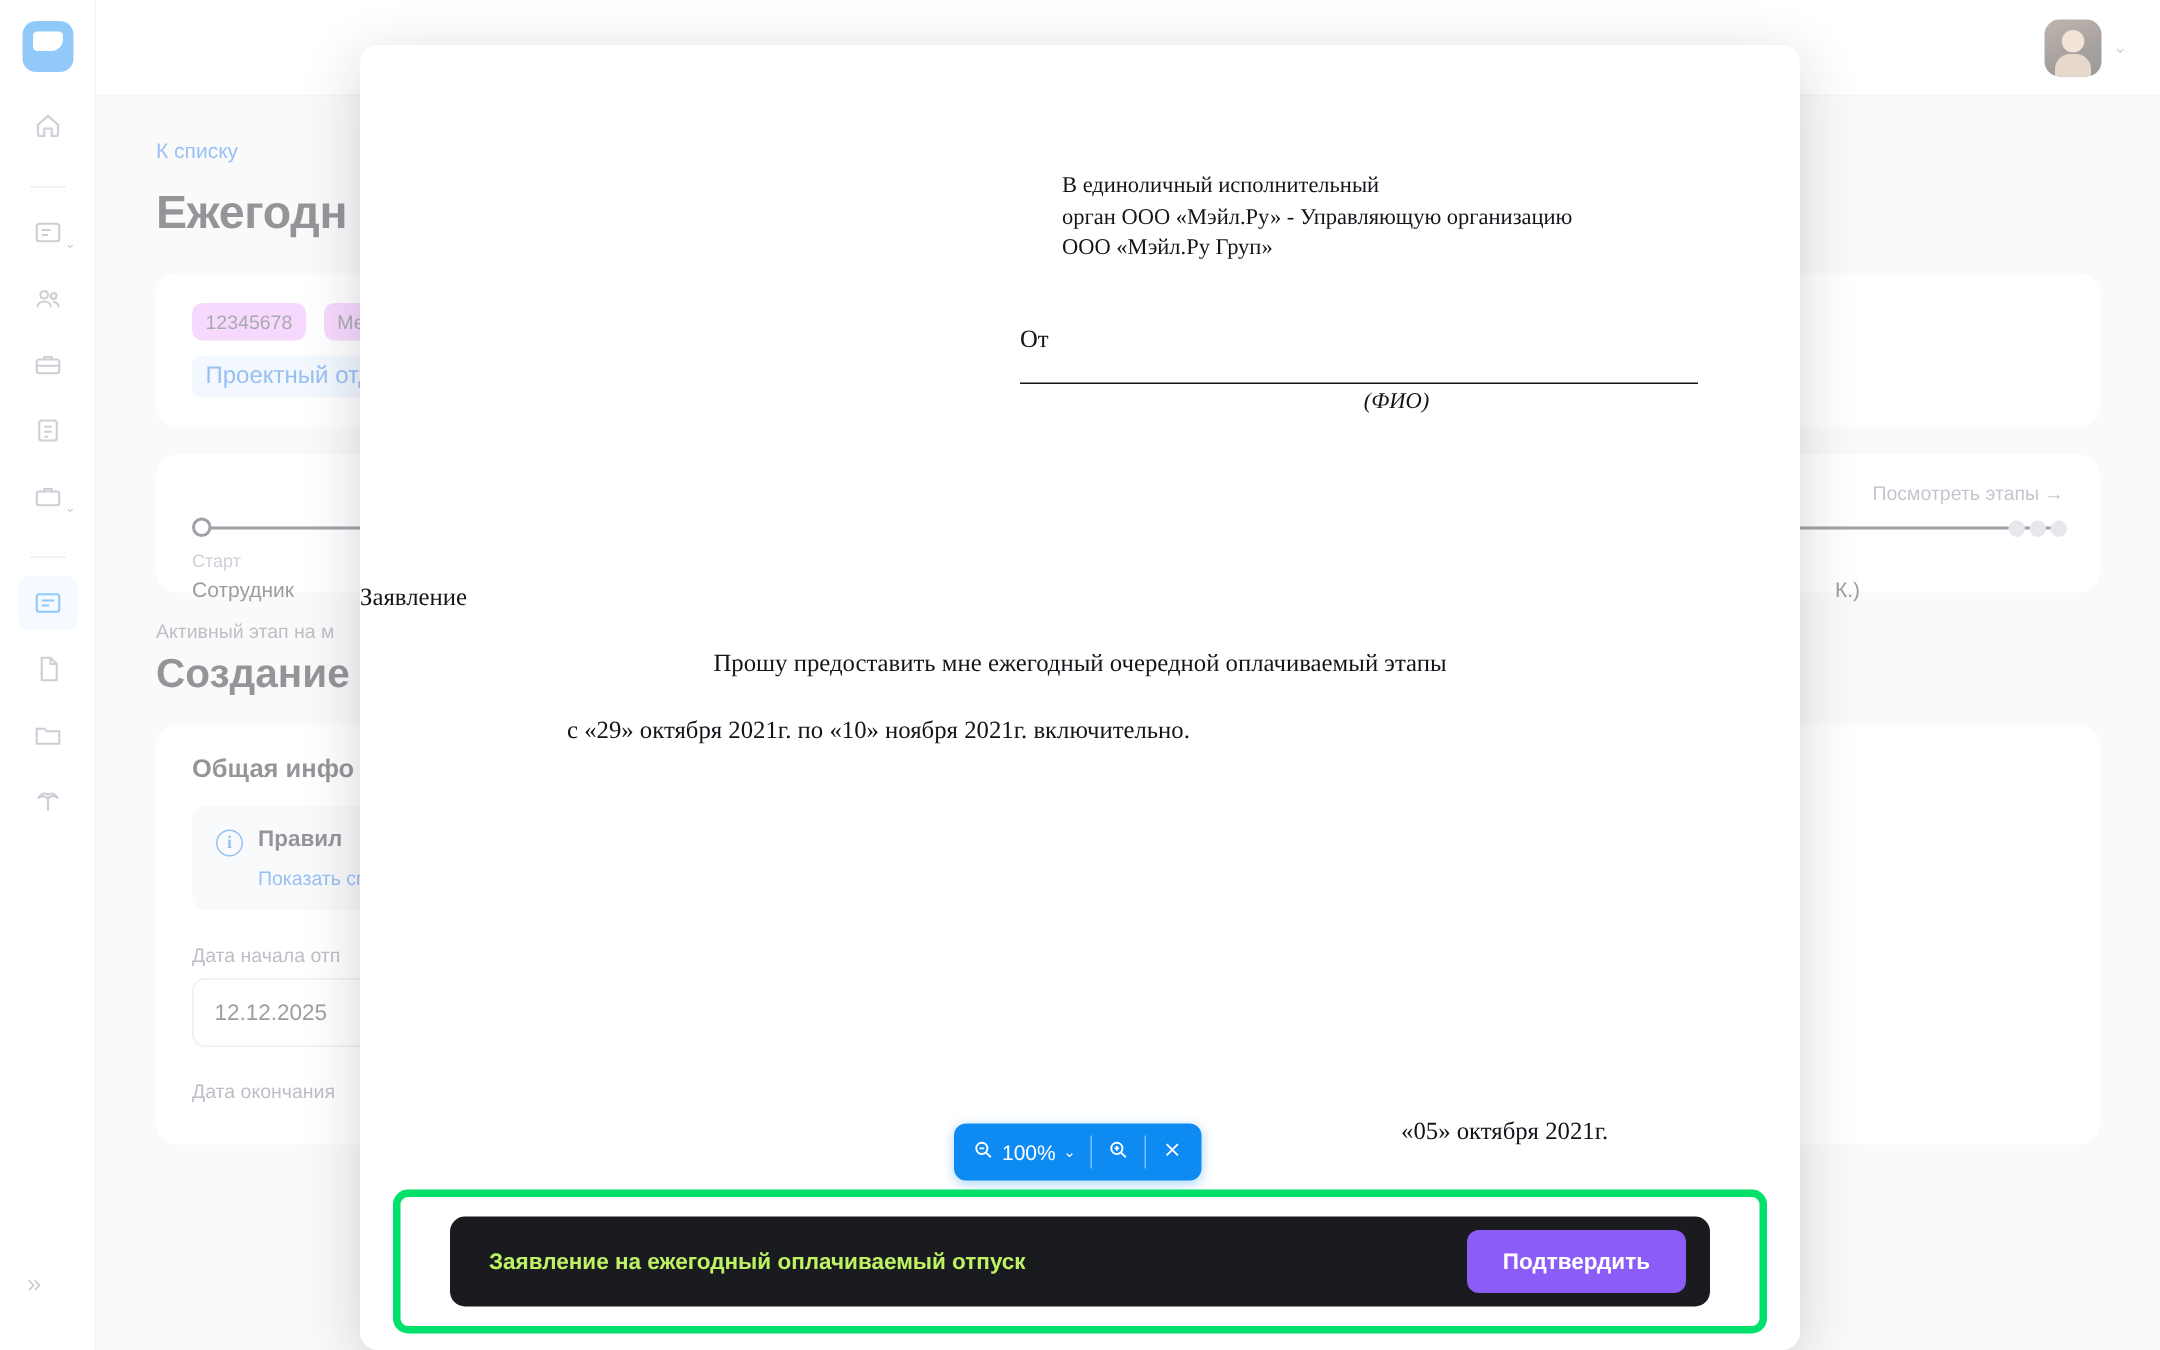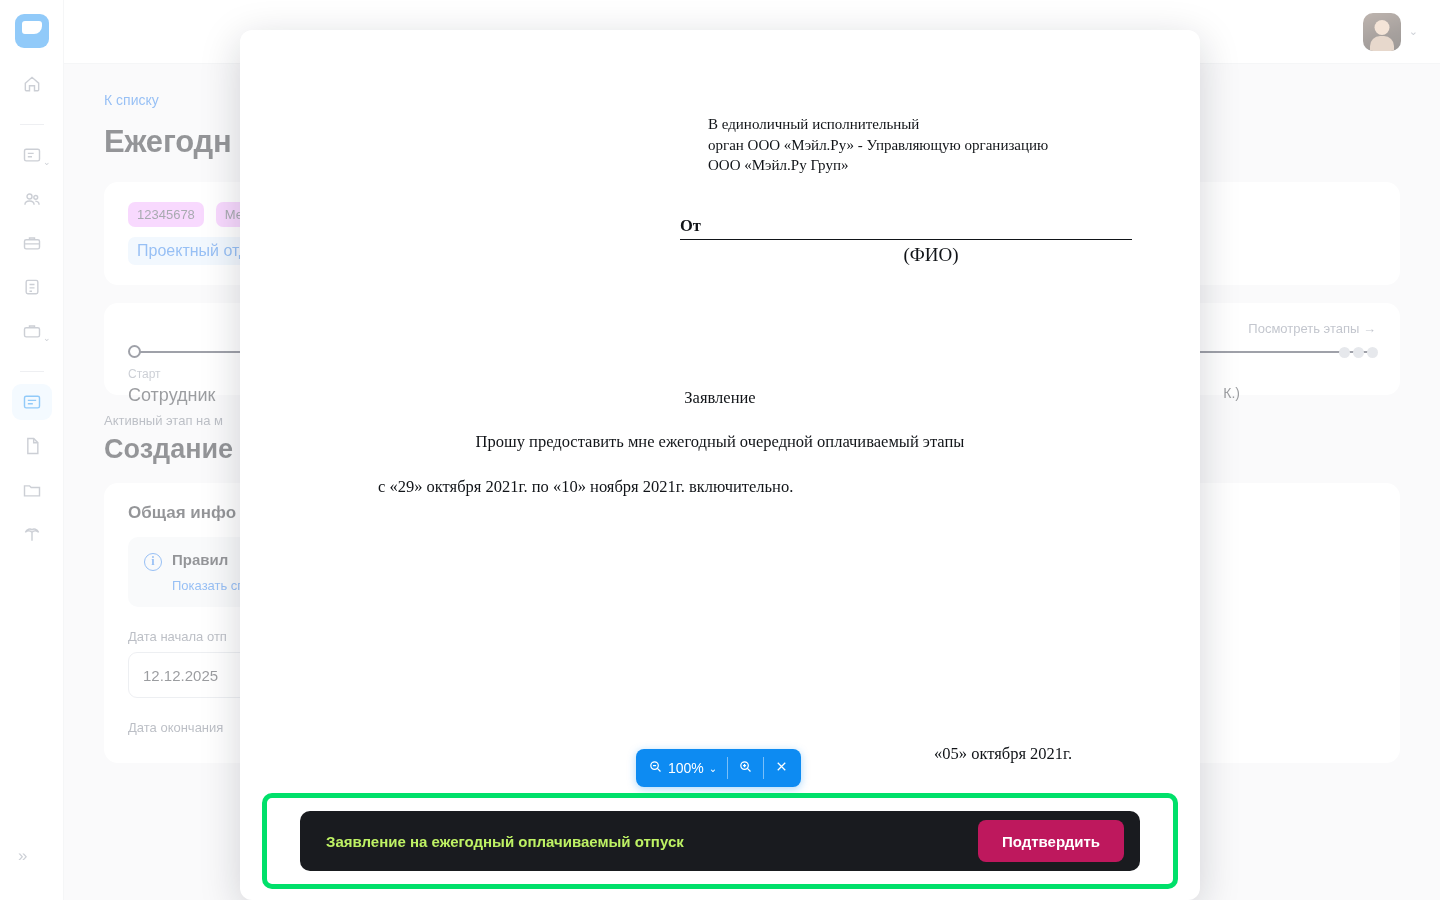--- a/index.html
+++ b/index.html
@@ -98,21 +98,21 @@
     position: absolute; left: 24px; top: 42px; width: 13px; height: 13px;
     border-radius: 50%; border: 2px solid #2b3040; background: #fff;
   }
   .dot-grp {
     position: absolute; right: 22px; top: 44px; display: flex; gap: 3px;
   }
   .dot-grp i {
     width: 11px; height: 11px; border-radius: 50%; background: #c8ccd4; display: block;
   }
   .track-label { position: absolute; left: 24px; top: 64px; font-size: 12px; color: #8e95a3; }
-  .track-value { position: absolute; left: 24px; top: 82px; font-size: 18px; color: #23262e; }
+  .track-value { position: absolute; left: 24px; top: 82px; font-size: 14px; color: #23262e; }
   .track-right { position: absolute; right: 160px; top: 82px; font-size: 14px; color: #23262e; }
 
   .stage-note { font-size: 13px; color: #6b7280; margin: 4px 0 6px; }
   .h2 {
     font-size: 27px; font-weight: 700; color: #12151c; margin: 6px 0 18px;
   }
   .sec-title { font-size: 17px; font-weight: 700; color: #12151c; margin-bottom: 14px; }
   .info-box {
     background: #f1f3f7; border-radius: 10px; padding: 14px 16px;
     display: flex; gap: 10px; align-items: flex-start; width: 640px;
@@ -148,30 +148,29 @@
   }
   .doc-to {
     position: absolute; left: 440px; top: 84px; width: 470px;
     font-size: 15px; line-height: 1.37; margin-left: 28px;
   }
   .doc-from {
     position: absolute; left: 440px; top: 186px; width: 452px;
   }
   .doc-from .row {
     display: flex; align-items: flex-start; border-bottom: 1.4px solid #111418;
-    padding-bottom: 3px;
-    font-weight: bold;
+    padding-bottom: 19px;
   }
   .doc-from .row span { font-size: 16.5px; }
   .doc-from .fio {
-    text-align: center; font-size: 19px; margin-top: 4px;
+    text-align: center; font-style: italic; font-size: 15px; margin-top: 4px;
     padding-left: 50px;
   }
   .doc-zayav {
-    position: absolute; left: 0; right: 0; top: 358px; text-align: center; font-size: 16.5px;
+    position: absolute; left: 0; right: 0; top: 358px; font-size: 16.5px;
   }
   .doc-l1 {
     position: absolute; left: 0; right: 0; top: 402px; text-align: center; font-size: 16.5px;
   }
   .doc-l2 {
     position: absolute; left: 138px; top: 447px; font-size: 16.5px;
   }
   .doc-date {
     position: absolute; left: 694px; top: 714px; font-size: 16.5px;
   }
@@ -203,21 +202,21 @@
     position: absolute; left: 300px; top: 811px; width: 840px; height: 60px;
     background: #191b1f; border-radius: 10px; z-index: 9;
     display: flex; align-items: center; padding: 0 16px; gap: 16px;
   }
   .ab-title { color: #bef264; font-size: 15px; font-weight: 700; flex: 1; padding-left: 10px; }
   .ab-edit {
     color: #ffffff; font-size: 15px; padding: 0 18px; height: 40px;
     display: flex; align-items: center; border-radius: 8px;
   }
   .ab-confirm {
-    background: #be185d; color: #ffffff; font-size: 15px; font-weight: 700;
+    background: #8b5cf6; color: #ffffff; font-size: 15px; font-weight: 700;
     height: 42px; padding: 0 24px; border-radius: 8px;
     display: flex; align-items: center; justify-content: center;
   }
   .collapse {
     position: absolute; left: 18px; bottom: 18px; color: #8e95a3; font-size: 17px; z-index: 3;
   }
 </style>
 </head>
 <body>
 

